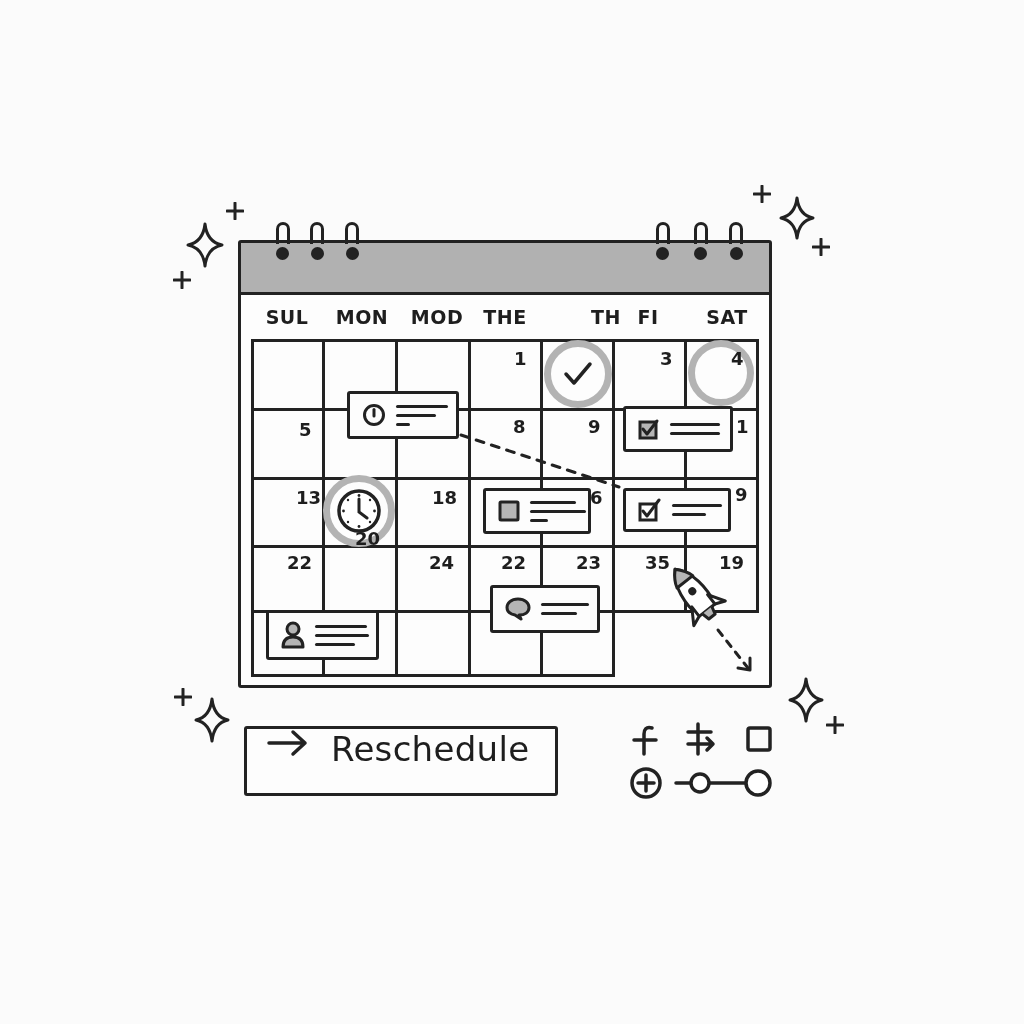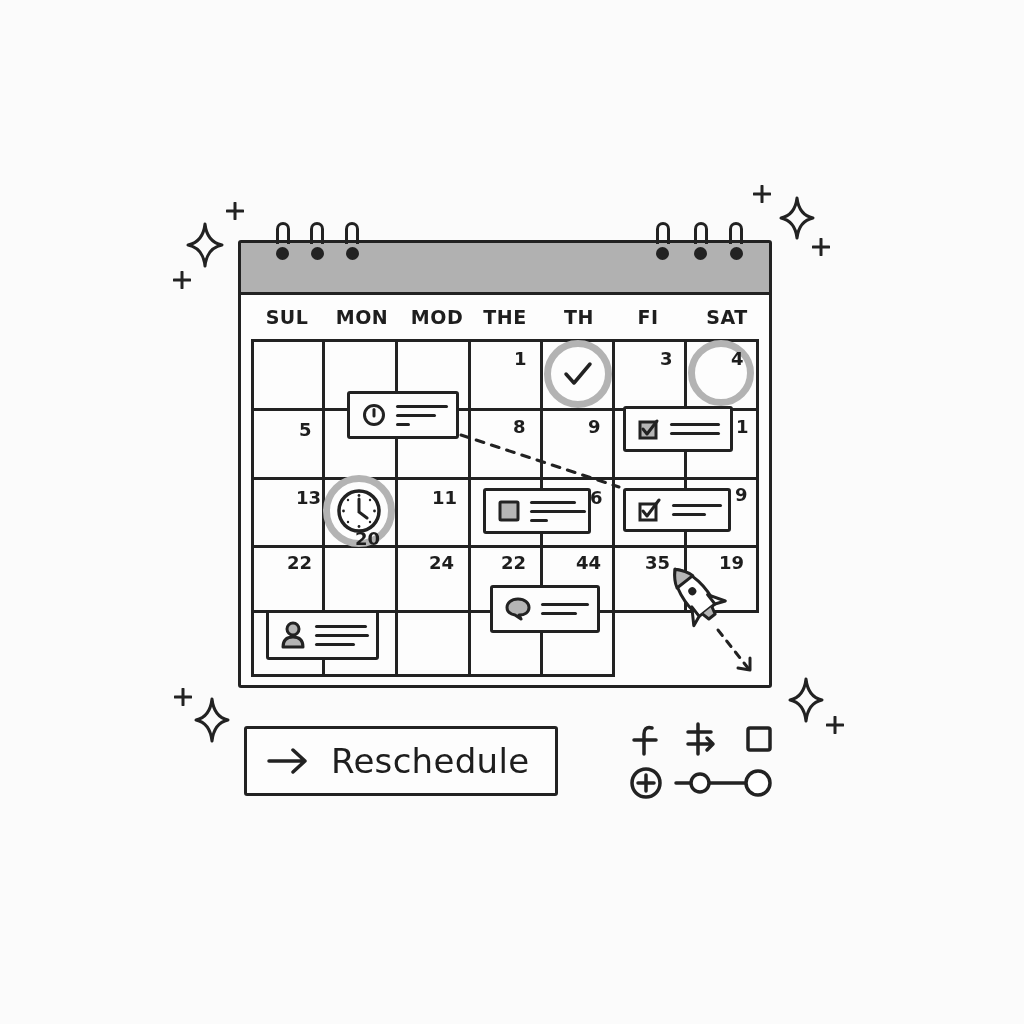--- a/index.html
+++ b/index.html
@@ -26,21 +26,21 @@
   .daynum { font-weight: bold; font-size: 18px; }
   .event {
     background: #fdfdfd; border: 3px solid #222; border-radius: 3px; box-sizing: border-box;
     display: flex; align-items: center; padding-left: 12px; gap: 10px;
   }
   .lines { display: flex; flex-direction: column; gap: 6px; }
   .lines span { display: block; height: 3px; background: #222; border-radius: 2px; }
   .halo { border-radius: 50%; border: 7px solid #b3b3b3; box-sizing: border-box; background: #fdfdfd; display: flex; align-items: center; justify-content: center; }
   .btn {
     left: 244px; top: 726px; width: 314px; height: 70px; border: 3px solid #222; border-radius: 3px;
-    box-sizing: border-box; background: #fdfdfd; display: flex; align-items: center; padding-left: 20px; gap: 22px; cursor: pointer;
+    box-sizing: border-box; background: #fdfdfd; display: flex; padding-left: 20px; gap: 22px; cursor: pointer;
   }
   .btn-label { font-size: 34px; font-weight: 500; letter-spacing: 0.3px; }
   .tool { display: flex; align-items: center; justify-content: center; cursor: pointer; }
   svg { display: block; }
 </style>
 </head>
 <body>
 
 <svg class="abs" style="left:186px;top:222px" width="38" height="46" viewBox="0 0 38 46">
     <path d="M19 2 Q21 20 36 23 Q21 26 19 44 Q17 26 2 23 Q17 20 19 2Z" fill="none" stroke="#222" stroke-width="3" stroke-linejoin="round"></path>
@@ -92,21 +92,21 @@
   <div class="abs ring-dot" style="left:694px;top:247px"></div>
   <div class="abs ring" style="left:729px;top:222px"></div>
   <div class="abs ring-dot" style="left:730px;top:247px"></div>
 </div>
 
 <div>
   <div class="abs dayname" style="left:287px">SUL</div>
   <div class="abs dayname" style="left:362px">MON</div>
   <div class="abs dayname" style="left:437px">MOD</div>
   <div class="abs dayname" style="left:505px">THE</div>
-  <div class="abs dayname" style="left:579px">TH</div>
+  <div class="abs dayname" style="left:606px">TH</div>
   <div class="abs dayname" style="left:648px">FI</div>
   <div class="abs dayname" style="left:727px">SAT</div>
 </div>
 
 <div>
   <div class="abs hline" style="left:252px;top:339px;width:507px"></div>
   <div class="abs hline" style="left:252px;top:408px;width:507px"></div>
   <div class="abs hline" style="left:252px;top:477px;width:507px"></div>
   <div class="abs hline" style="left:252px;top:545px;width:507px"></div>
   <div class="abs hline" style="left:252px;top:610px;width:507px"></div>
@@ -146,28 +146,28 @@
 
 <div>
   <span class="abs daynum" style="left:514px;top:348px">1</span>
   <span class="abs daynum" style="left:660px;top:348px">3</span>
   <span class="abs daynum" style="left:731px;top:348px">4</span>
   <span class="abs daynum" style="left:299px;top:419px">5</span>
   <span class="abs daynum" style="left:513px;top:416px">8</span>
   <span class="abs daynum" style="left:588px;top:416px">9</span>
   <span class="abs daynum" style="left:736px;top:416px">1</span>
   <span class="abs daynum" style="left:296px;top:487px">13</span>
-  <span class="abs daynum" style="left:432px;top:487px">11</span>
+  <span class="abs daynum" style="left:432px;top:487px">18</span>
   <span class="abs daynum" style="left:590px;top:487px">6</span>
   <span class="abs daynum" style="left:735px;top:484px">9</span>
   <span class="abs daynum" style="left:287px;top:552px">22</span>
   <span class="abs daynum" style="left:355px;top:528px">20</span>
   <span class="abs daynum" style="left:429px;top:552px">24</span>
   <span class="abs daynum" style="left:501px;top:552px">22</span>
-  <span class="abs daynum" style="left:576px;top:552px">44</span>
+  <span class="abs daynum" style="left:576px;top:552px">23</span>
   <span class="abs daynum" style="left:645px;top:552px">35</span>
   <span class="abs daynum" style="left:719px;top:552px">19</span>
 </div>
 
 <svg class="abs" style="left:455px;top:425px" width="180" height="70" viewBox="0 0 180 70">
   <path d="M6 10 L164 62" fill="none" stroke="#222" stroke-width="3" stroke-dasharray="8 8" stroke-linecap="round"></path>
 </svg>
 
 <div class="abs event" style="left:347px;top:391px;width:112px;height:48px">
   <svg width="24" height="24" viewBox="0 0 24 24">

